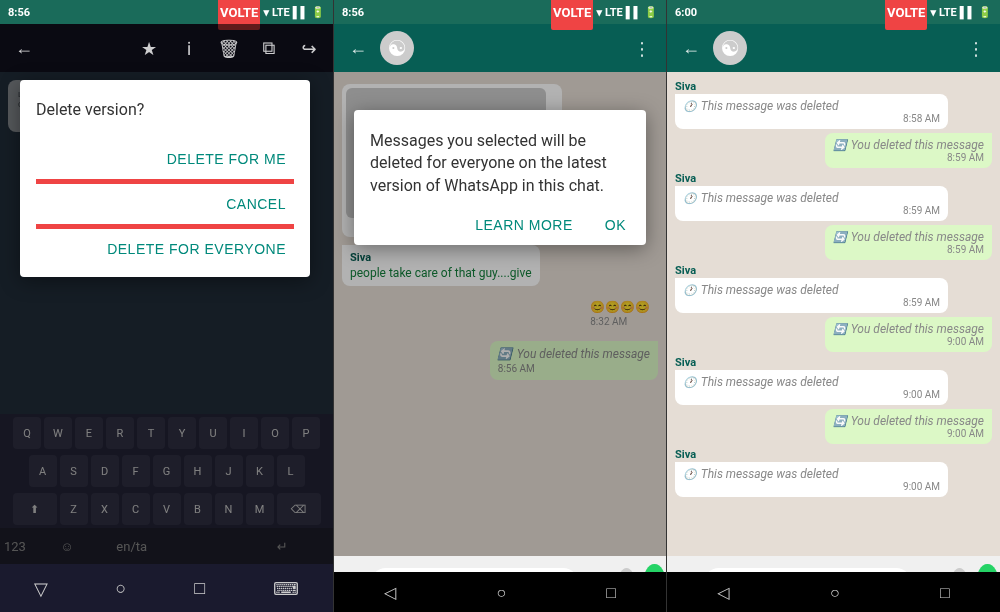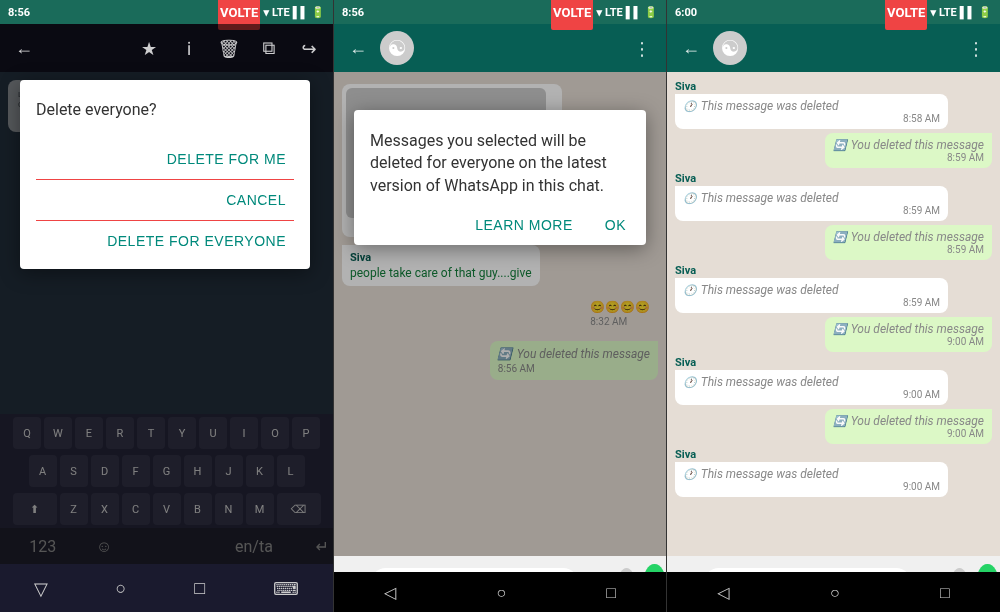--- a/index.html
+++ b/index.html
@@ -108,23 +108,23 @@
     .kb-bottom-row {
       display: flex;
       padding: 4px 4px;
       gap: 4px;
       align-items: center;
       background: #252535;
       height: 36px;
     }
     .kb-bottom-key {
       color: #aaa;
-      font-size: 16px;
+      font-size: 13px;
       flex: 1;
-      text-align: right;
+      text-align: left;
     }
 
     
     .delete-dialog {
       position: absolute;
       top: 80px;
       left: 20px;
       width: 290px;
       background: #fff;
       border-radius: 4px;
@@ -142,21 +142,21 @@
       width: 100%;
       text-align: right;
       padding: 12px 8px;
       font-size: 14px;
       font-weight: 500;
       color: #00897b;
       background: none;
       border: none;
       cursor: pointer;
       letter-spacing: 0.5px;
-      border-top: 1px solid #ef4444;
+      border-top: 5px solid #ef4444;
     }
     .delete-dialog-btn:first-of-type {
       border-top: none;
     }
 
     
     .nav-bar {
       position: absolute;
       bottom: 0;
       left: 0; right: 0;
@@ -446,21 +446,21 @@
     <div style="margin:8px;background:#fff;border-radius:8px;padding:6px;max-width:85%;opacity:0.6;">
       <div class="small-text-img">
         Lorem ipsum dolor sit amet consectetur adipiscing elit...<br>
         Quisque tempus pellentesque dui nunc dictum...
       </div>
       <div style="font-size:10px;color:#888;text-align:right;">8:16 AM</div>
     </div>
   </div>
 
   <div class="delete-dialog">
-    <div class="delete-dialog-title">Delete everyone?</div>
+    <div class="delete-dialog-title">Delete version?</div>
     <button class="delete-dialog-btn">DELETE FOR ME</button>
     <button class="delete-dialog-btn">CANCEL</button>
     <button class="delete-dialog-btn">DELETE FOR EVERYONE</button>
   </div>
 
   <div style="position:absolute;bottom:48px;left:0;right:0;">
     <div class="keyboard">
       <div class="kb-row">
         <div class="kb-key">Q</div>
         <div class="kb-key">W</div>

